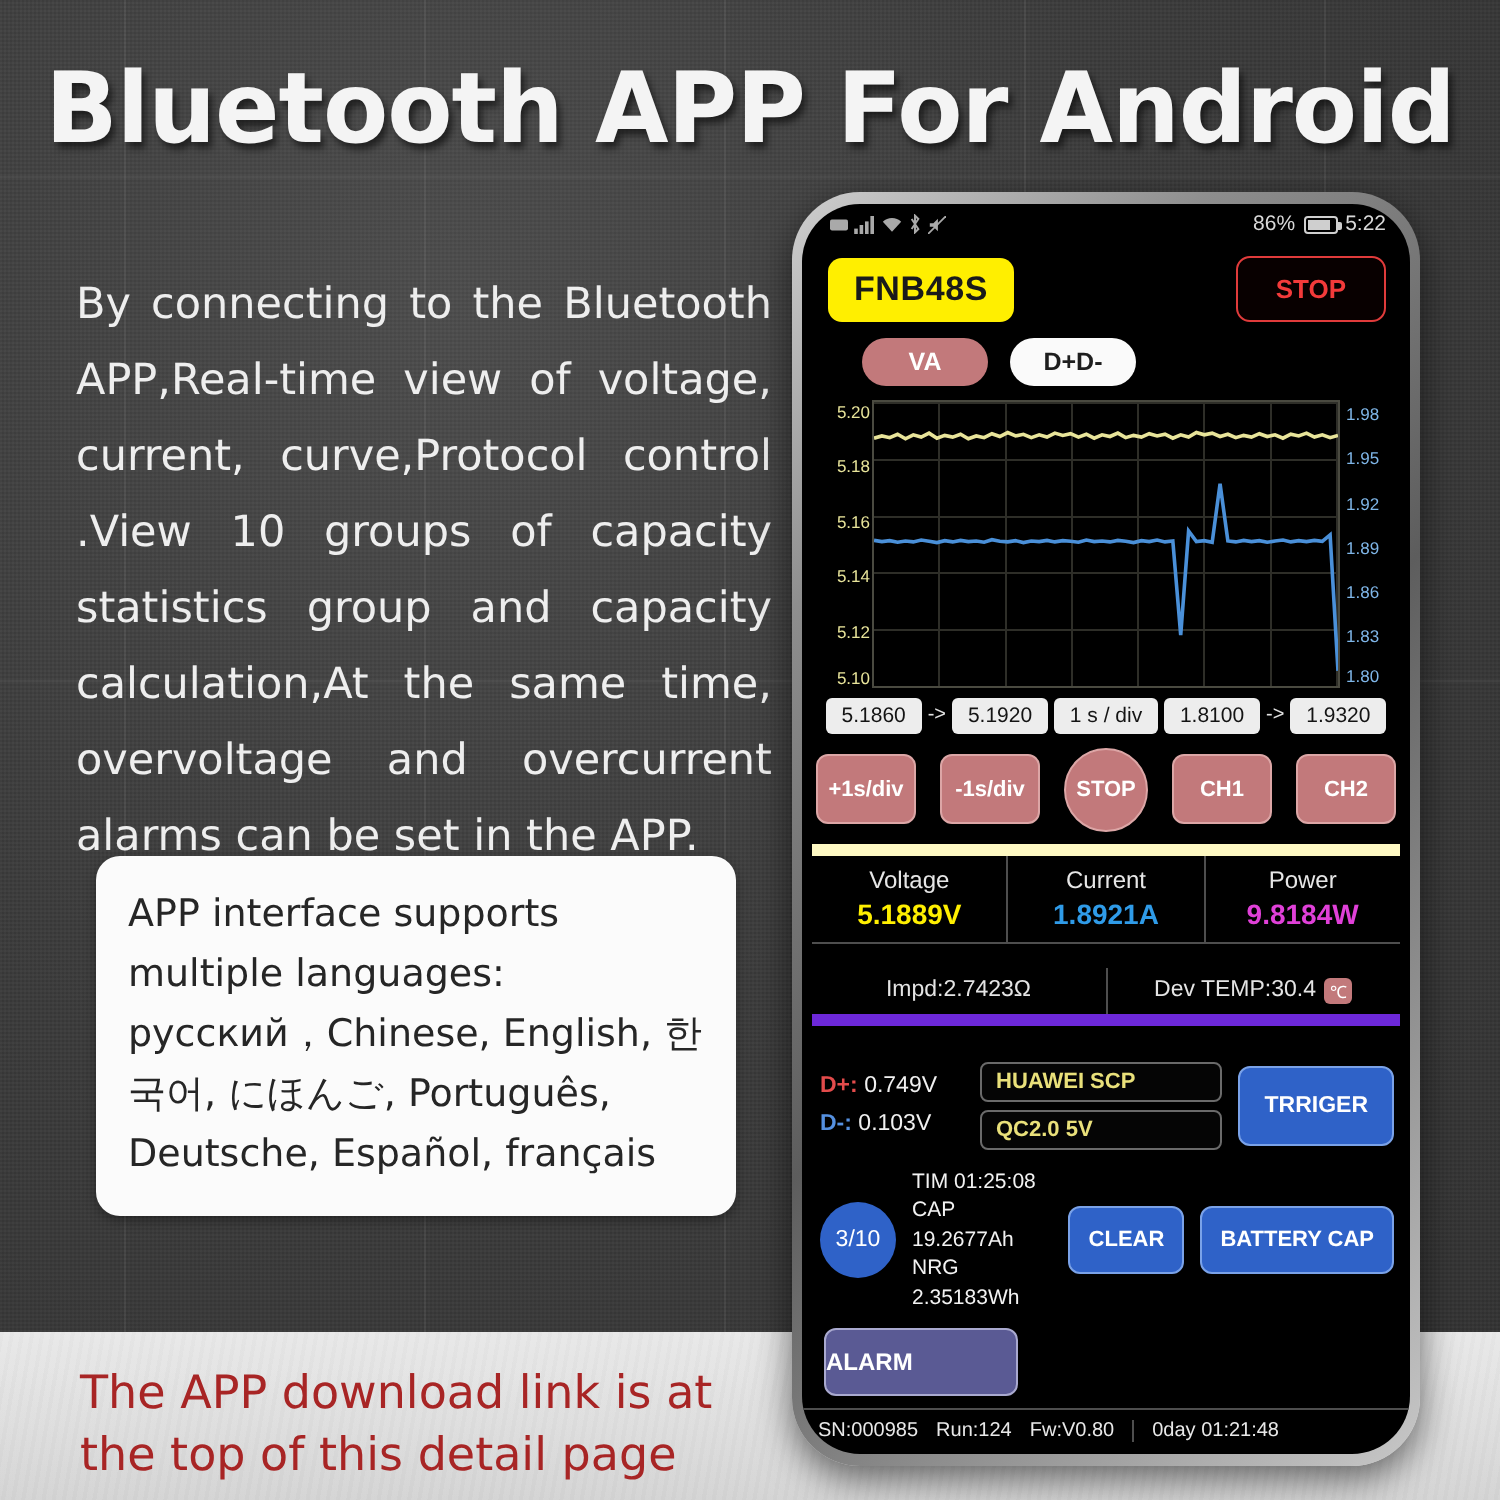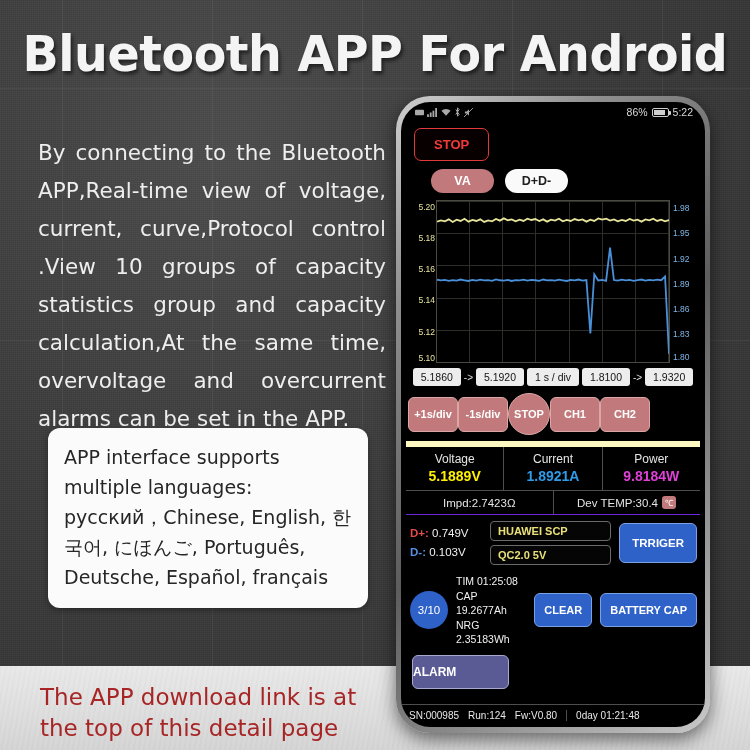--- a/index.html
+++ b/index.html
@@ -178,22 +178,22 @@
   .rbox {
     background: #ededed; color: #141414;
     font-size: 10.5px; border-radius: 3px;
     padding: 3px 0; text-align: center; min-width: 48px;
   }
   .rbox.wide { min-width: 52px; }
   .arrow { color: #e2e2e2; font-size: 10px; }
 
   
   .ctrlrow {
-    display: flex; align-items: center; 
-    padding: 3px 20px 6px 7px;
+    display: flex; align-items: center; justify-content: space-between;
+    padding: 3px 7px 6px 7px;
   }
   .cbtn {
     background: #c2797b; color: #fff; font-weight: bold;
     font-size: 11px; border: 1px solid #dca6a6;
     border-radius: 6px; width: 50px; height: 35px;
     display: flex; align-items: center; justify-content: center;
   }
   .cbtn.round {
     border-radius: 50%; width: 42px; height: 42px; font-size: 11px;
   }
@@ -204,21 +204,21 @@
     display: flex; margin: 0 5px;
   }
   .mcell {
     flex: 1; text-align: center; padding: 5px 0 6px 0;
     border-right: 1px solid #4e4e4e;
   }
   .mcell:last-child { border-right: none; }
   .mlabel { color: #e6e6e6; font-size: 12px; }
   .mval { font-weight: bold; font-size: 14px; margin-top: 2px; }
   .subrow {
-    display: flex; margin: 0 5px; border-bottom: 1px solid #6d28d9;
+    display: flex; margin: 12px 5px; border-bottom: 6px solid #6d28d9;
     color: #e4e4e4; font-size: 11.5px;
   }
   .subcell {
     flex: 1; text-align: center; padding: 5px 0;
     display: flex; align-items: center; justify-content: center; gap: 4px;
   }
   .subcell:first-child { border-right: 1px solid #4e4e4e; }
   .tempbadge {
     background: #c2797b; color: #fff; font-size: 8.5px;
     border-radius: 3px; padding: 1px 3px;
@@ -330,20 +330,21 @@
       <div class="sb-right">
         <span>86%</span>
         <span class="batt">
             <i></i>
           </span>
         <span>5:22</span>
       </div>
     </div>
 
     <div class="toprow">
+      <div class="fnb-badge">FNB48S</div>
       <div class="stop-top">STOP</div>
     </div>
 
     <div class="pills">
       <div class="pill sel">VA</div>
       <div class="pill unsel">D+D-</div>
     </div>
 
     <div class="chartwrap">
       <div class="axis left">

